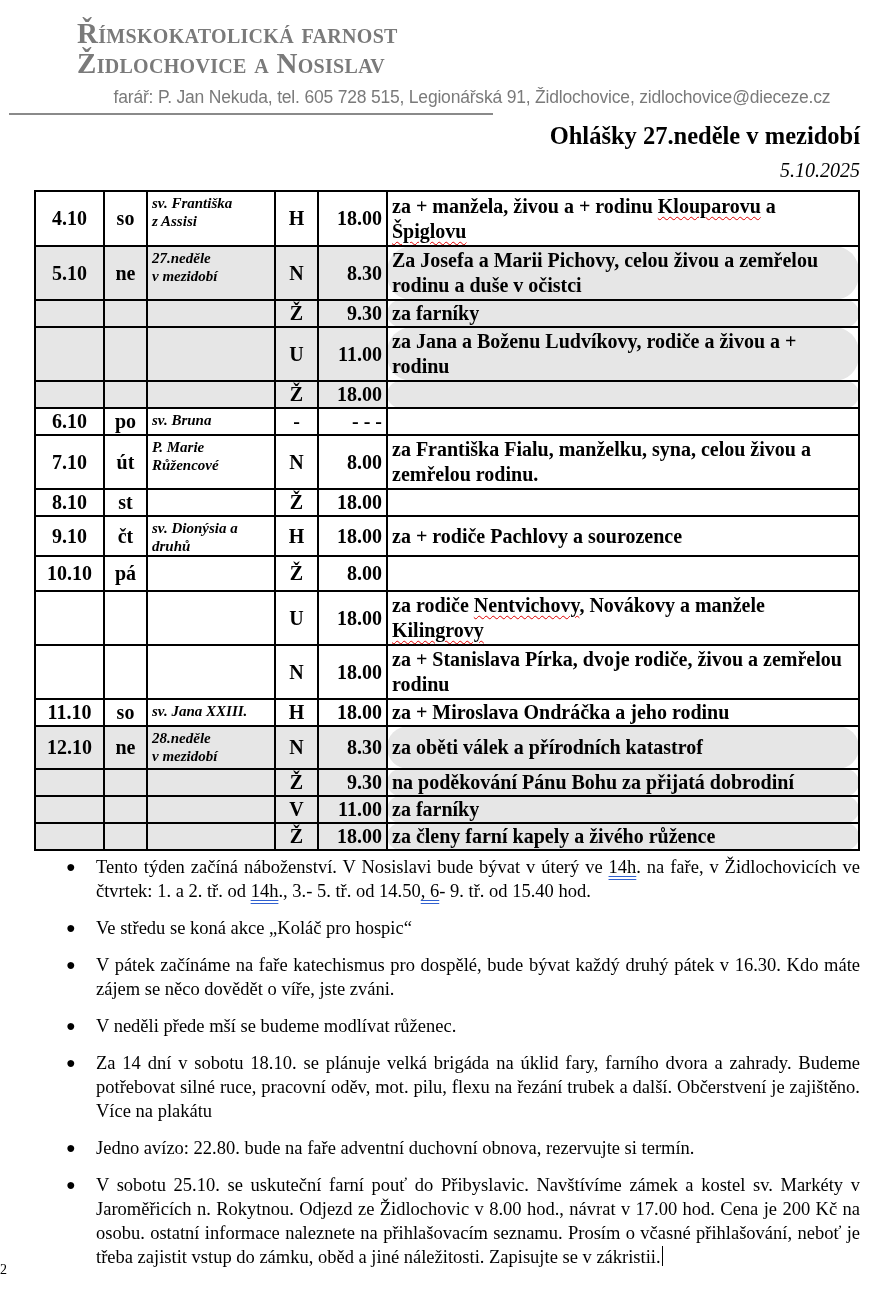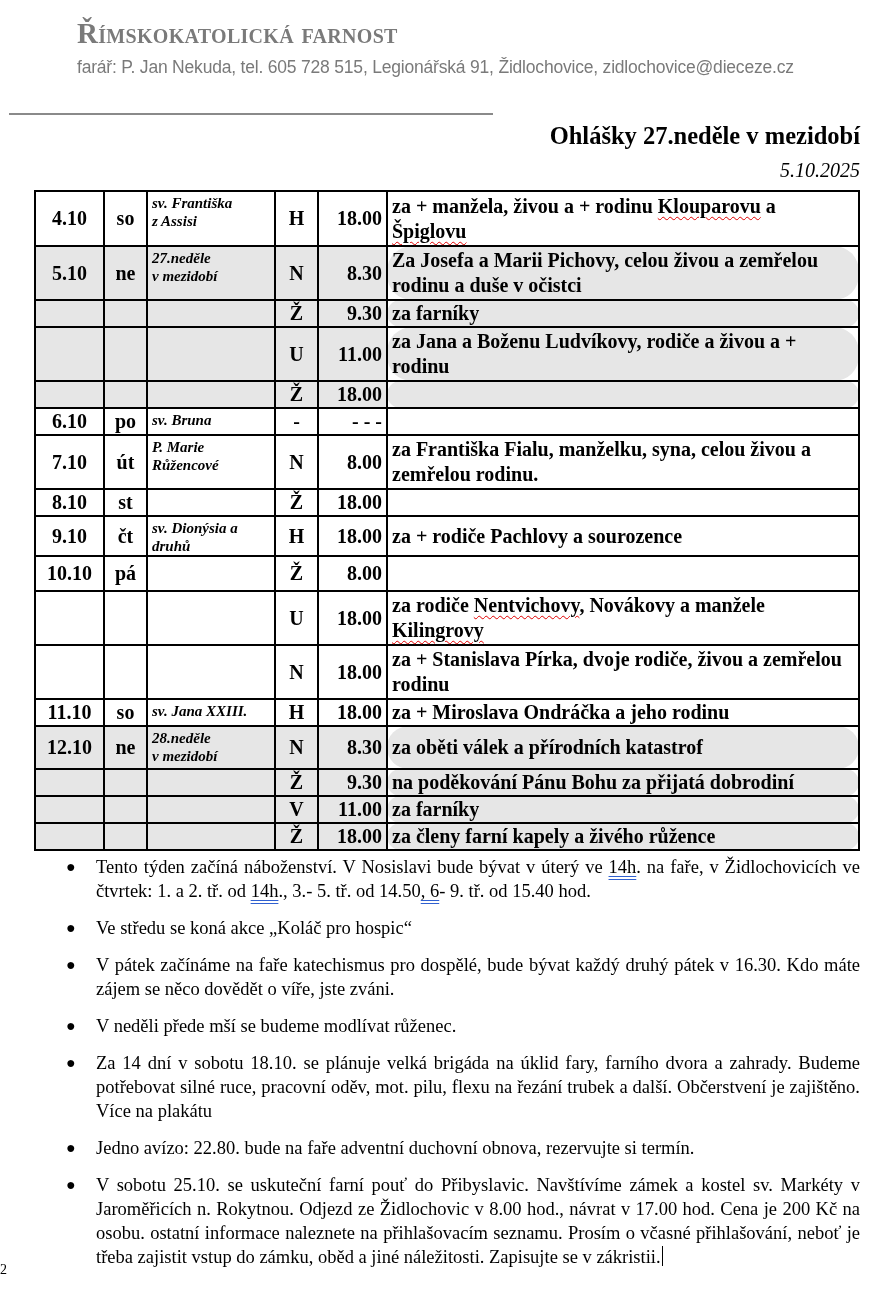--- a/index.html
+++ b/index.html
@@ -1,20 +1,20 @@
 <!DOCTYPE html>
 <html><head>
 <meta charset="utf-8">
 <style>
   html, body { margin: 0; padding: 0; background: #ffffff; }
   body { width: 896px; height: 1302px; position: relative; overflow: hidden; font-family: "Liberation Serif", serif; color: #000; }
 
   .letterhead { position: absolute; left: 38px; top: 18px; width: 790px; margin-left: 39px; }
   .lh-line { font-family: "Liberation Serif", serif; font-weight: bold; color: #7a7a7a; font-size: 29px; line-height: 30px; letter-spacing: 0.3px; }
-  .lh-contact { font-family: "Liberation Sans", sans-serif; color: #7a7a7a; font-size: 17.5px; margin-top: 9px; letter-spacing: -0.2px; }
+  .lh-contact { font-family: "Liberation Sans", sans-serif; color: #7a7a7a; font-size: 17.5px; margin-top: 9px; letter-spacing: -0.2px; text-align: center; }
   .lh-rule { position: absolute; left: 9px; top: 113px; width: 484px; height: 0; border-top: 2px solid #8a8a8a; }
 
   .title { position: absolute; right: 36px; top: 122px; font-weight: bold; font-size: 24.5px; text-align: right; white-space: nowrap; }
   .date { position: absolute; right: 36px; top: 159px; font-style: italic; font-size: 20px; text-align: right; }
 
   table.sched { position: absolute; left: 34px; top: 190px; width: 826px; border-collapse: collapse; table-layout: fixed; font-weight: bold; }
   table.sched td { border: 2px solid #000; padding: 0 4px; font-size: 20px; line-height: 25px; vertical-align: middle; }
   table.sched tr.shade td { background: #e6e6e6; }
   td.c-date { text-align: center; width: 57px; }
   td.c-day { text-align: center; width: 35px; }
@@ -29,20 +29,21 @@
   ul.notices li .bullet { position: absolute; left: 6px; top: 0; font-size: 16px; }
   .blue-ul { text-decoration: underline double #3060d0; text-underline-offset: 3px; }
   .caret { display: inline-block; width: 1px; height: 20px; background: #000; vertical-align: -3px; margin-left: 1px; }
   .margin-mark { position: absolute; left: 0; top: 1262px; font-size: 14px; color: #000; }
 </style>
 </head>
 <body>
 
 <div class="letterhead">
   <div class="lh-line" style="font-variant: small-caps;">Římskokatolická farnost</div>
+  <div class="lh-line" style="font-variant: small-caps;">Židlochovice a Nosislav</div>
   <div class="lh-contact">farář: P. Jan Nekuda, tel. 605 728 515, Legionářská 91, Židlochovice, zidlochovice@dieceze.cz</div>
 </div>
 <div class="lh-rule"></div>
 
 <div class="title">Ohlášky 27.neděle v mezidobí</div>
 <div class="date">5.10.2025</div>
 
 <table class="sched">
   <colgroup>
     <col style="width:69px">

